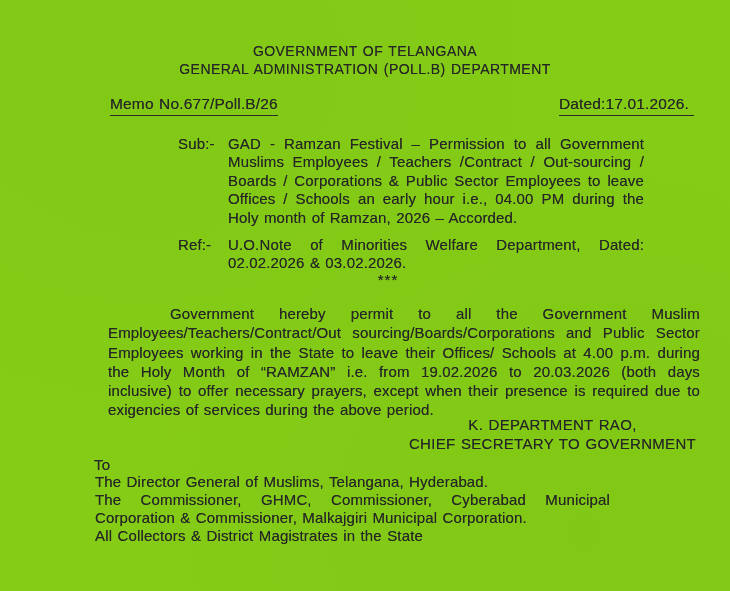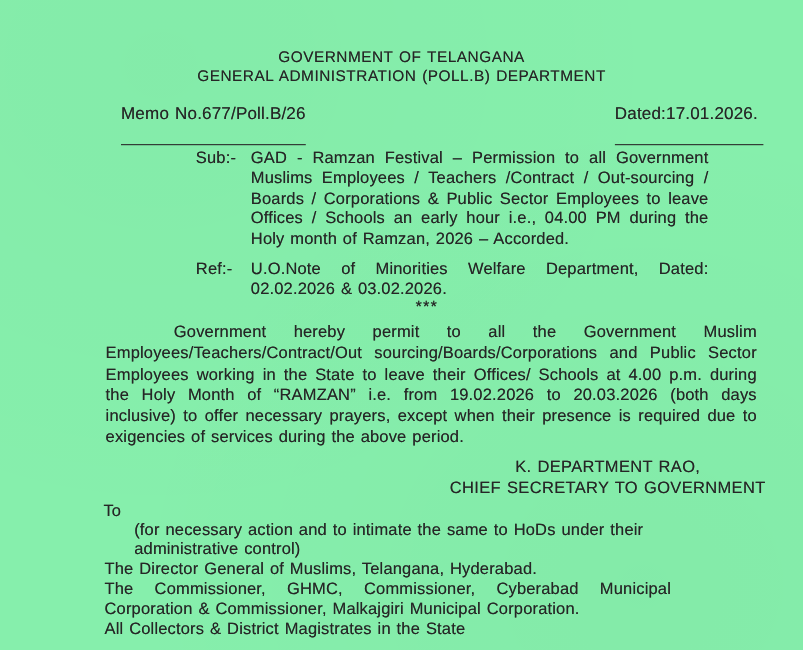--- a/index.html
+++ b/index.html
@@ -4,21 +4,21 @@
 <style>
   html, body {
     margin: 0;
     padding: 0;
     background: #ffffff;
   }
   .page {
     position: relative;
     width: 730px;
     height: 591px;
-    background: #86efac;
+    background: #84cc16;
     overflow: hidden;
     font-family: "Liberation Sans", "DejaVu Sans", sans-serif;
     color: #262626;
     text-shadow: 0 0 0.6px rgba(40,40,40,0.65);
     letter-spacing: 0.15px;
     word-spacing: 1px;
   }
   
   .page::before {
     content: "";
@@ -45,21 +45,21 @@
     position: absolute;
     top: 95px;
     left: 110px;
     right: 36px;
     display: flex;
     justify-content: space-between;
     font-size: 15.5px;
   }
   .memo-row .underlined {
     border-bottom: 1.6px solid #2b2b2b;
-    padding-bottom: 18px;
+    padding-bottom: 2px;
   }
   .memo-row .dated { padding-right: 5px; }
 
   .ref-block, .sub-block {
     position: absolute;
     left: 178px;
     font-size: 15px;
     line-height: 18.4px;
   }
   .sub-block { top: 135px; }
@@ -85,21 +85,21 @@
     text-align: center;
     font-size: 15px;
     letter-spacing: 1px;
   }
 
   .body-par {
     position: absolute;
     top: 292px;
     left: 96px;
     width: 592px;
-    margin: 0;
+    margin: 12px;
     font-size: 15px;
     line-height: 19.3px;
     text-align: justify;
     text-indent: 62px;
   }
 
   .signature {
     position: absolute;
     top: 416px;
     right: 34px;
@@ -165,21 +165,20 @@
   <div class="signature">
     <div>K. DEPARTMENT RAO,</div>
     <div>CHIEF SECRETARY TO GOVERNMENT</div>
   </div>
 
   <div class="to-label">To</div>
 
   <div class="recipients">
 
 
-      <div class="recipient indent">(for necessary action and to intimate the same to HoDs under their administrative control)</div>
 
       <div class="recipient">The Director General of Muslims, Telangana, Hyderabad.</div>
 
       <div class="recipient">The Commissioner, GHMC, Commissioner, Cyberabad Municipal Corporation &amp; Commissioner, Malkajgiri Municipal Corporation.</div>
 
       <div class="recipient">All Collectors &amp; District Magistrates in the State</div>
     </div>
 
 </div>
 

